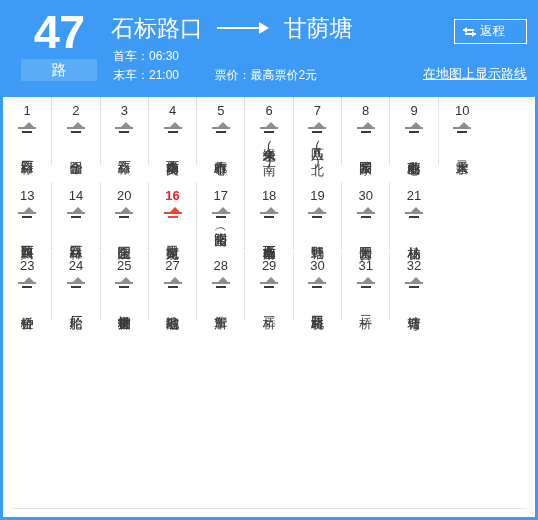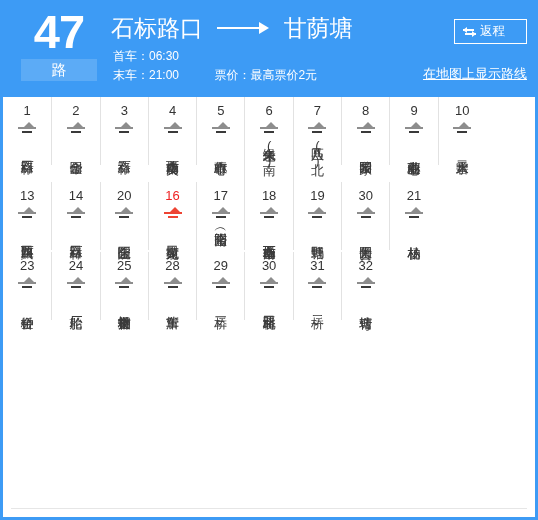--- a/index.html
+++ b/index.html
@@ -198,20 +198,21 @@
     border-left: none;
   }
   .stop-num {
     font-size: 13px;
     line-height: 16px;
     color: #333333;
     font-family: "Liberation Sans", sans-serif;
   }
   .stop.current .stop-num {
     color: #ee2222;
+    font-weight: bold;
   }
   .bus-icon {
     width: 18px;
     height: 13px;
     margin: 3px auto 2px auto;
     position: relative;
   }
   .bus-icon .bar {
     position: absolute;
     top: 5px; left: 0;
@@ -414,20 +415,25 @@
         <div class="stop"><div class="stop-num">24</div><div class="bus-icon">
             <span class="tip"></span>
             <span class="bar"></span>
             <span class="bar2"></span>
           </div><div class="stop-name">轮胎厂</div></div>
         <div class="stop"><div class="stop-num">25</div><div class="bus-icon">
             <span class="tip"></span>
             <span class="bar"></span>
             <span class="bar2"></span>
           </div><div class="stop-name">金关钢材市场</div></div>
+        <div class="stop"><div class="stop-num">27</div><div class="bus-icon">
+            <span class="tip"></span>
+            <span class="bar"></span>
+            <span class="bar2"></span>
+          </div><div class="stop-name">省地勘院</div></div>
         <div class="stop"><div class="stop-num">28</div><div class="bus-icon">
             <span class="tip"></span>
             <span class="bar"></span>
             <span class="bar2"></span>
           </div><div class="stop-name">车管所</div></div>
         <div class="stop"><div class="stop-num">29</div><div class="bus-icon">
             <span class="tip"></span>
             <span class="bar"></span>
             <span class="bar2"></span>
           </div><div class="stop-name">三桥</div></div>

